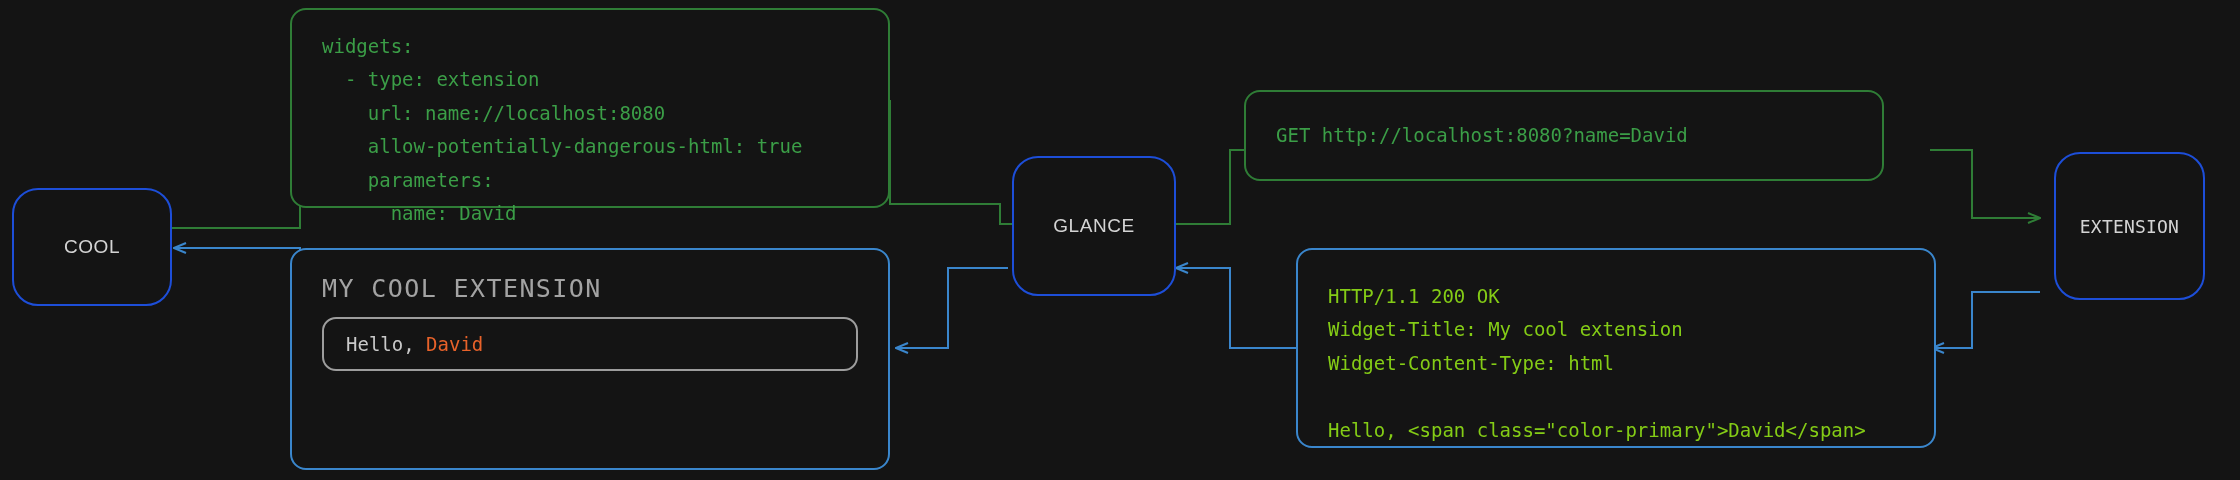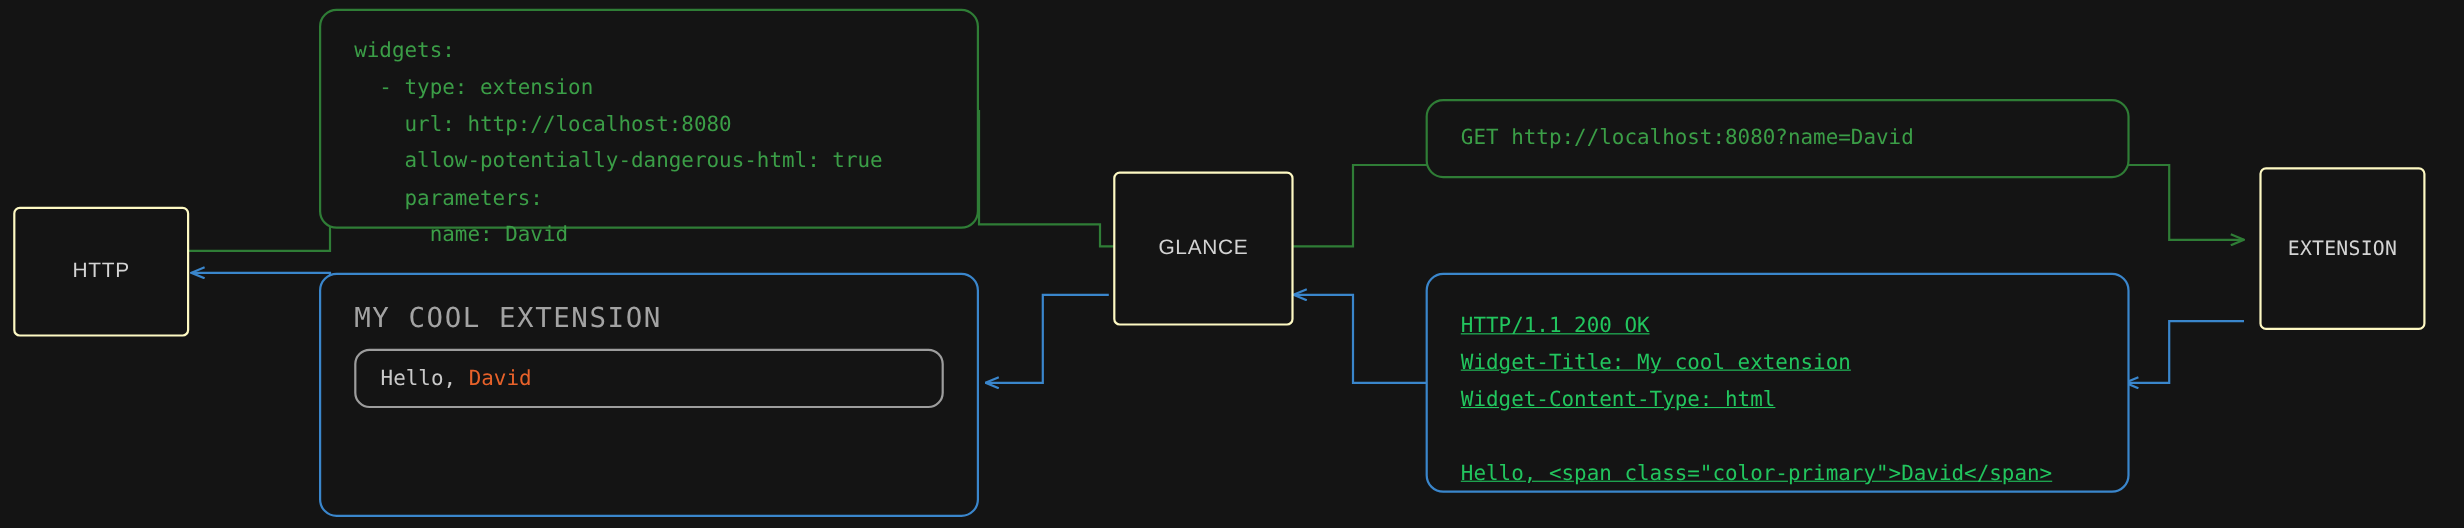--- a/index.html
+++ b/index.html
@@ -20,22 +20,22 @@
     position: absolute;
     left: 0;
     top: 0;
     width: 2240px;
     height: 480px;
     pointer-events: none;
   }
   .node {
     position: absolute;
     box-sizing: border-box;
-    border: 2px solid #fef9c3;
-    border-radius: 6px;
+    border: 2px solid #1d4ed8;
+    border-radius: 26px;
     background: #141414;
     display: flex;
     align-items: center;
     justify-content: center;
   }
   .node-label {
     font-family: "Liberation Sans", sans-serif;
     font-size: 19px;
     color: #d4d4d4;
     letter-spacing: 0.6px;
@@ -55,21 +55,21 @@
   .panel.green { border: 2px solid #2f7d36; }
   .panel.blue  { border: 2px solid #3a86cc; }
   .code {
     margin: 0;
     font-family: "DejaVu Sans Mono", monospace;
     font-size: 19px;
     line-height: 1.76;
     white-space: pre;
   }
   .code.green { color: #3b9e47; }
-  .code.blue  { color: #22c55e; text-decoration: underline; }
+  .code.blue  { color: #84cc16; }
 
   
   .widget-title {
     font-family: "DejaVu Sans Mono", monospace;
     font-size: 25px;
     letter-spacing: 1.4px;
     color: #a3a3a3;
     margin: 6px 0 14px 14px;
   }
   .widget-card {
@@ -113,41 +113,41 @@
     <path d="M2040,292 L1972,292 L1972,348 L1932,348" fill="none" stroke="#3a86cc" stroke-width="2" marker-end="url(#arrow-blue)"></path>
 
     <path d="M1300,348 L1230,348 L1230,268 L1176,268" fill="none" stroke="#3a86cc" stroke-width="2" marker-end="url(#arrow-blue)"></path>
 
     <path d="M1008,268 L948,268 L948,348 L896,348" fill="none" stroke="#3a86cc" stroke-width="2" marker-end="url(#arrow-blue)"></path>
 
     <path d="M300,466 L300,248 L174,248" fill="none" stroke="#3a86cc" stroke-width="2" marker-end="url(#arrow-blue)"></path>
   </svg>
 
   <div class="node" style="left:12px; top:188px; width:160px; height:118px;">
-    <span class="node-label">HTTP</span>
+    <span class="node-label">COOL</span>
   </div>
 
   <div class="node" style="left:1012px; top:156px; width:164px; height:140px;">
     <span class="node-label">GLANCE</span>
   </div>
 
   <div class="node" style="left:2054px; top:152px; width:151px; height:148px;">
     <span class="node-label mono">EXTENSION</span>
   </div>
 
   <div class="panel green" style="left:290px; top:8px; width:600px; height:200px;">
     <pre class="code green">widgets:
   - type: extension
-    url: http://localhost:8080
+    url: name://localhost:8080
     allow-potentially-dangerous-html: true
     parameters:
       name: David</pre>
   </div>
 
-  <div class="panel green" style="left:1296px; top:90px; width:640px; height:72px; display:flex; align-items:center;">
+  <div class="panel green" style="left:1244px; top:90px; width:640px; height:91px; display:flex; align-items:center;">
     <pre class="code green">GET http://localhost:8080?name=David</pre>
   </div>
 
   <div class="panel blue" style="left:1296px; top:248px; width:640px; height:200px; padding-top:30px;">
     <pre class="code blue">HTTP/1.1 200 OK
 Widget-Title: My cool extension
 Widget-Content-Type: html
 
 Hello, &lt;span class="color-primary"&gt;David&lt;/span&gt;</pre>
   </div>

